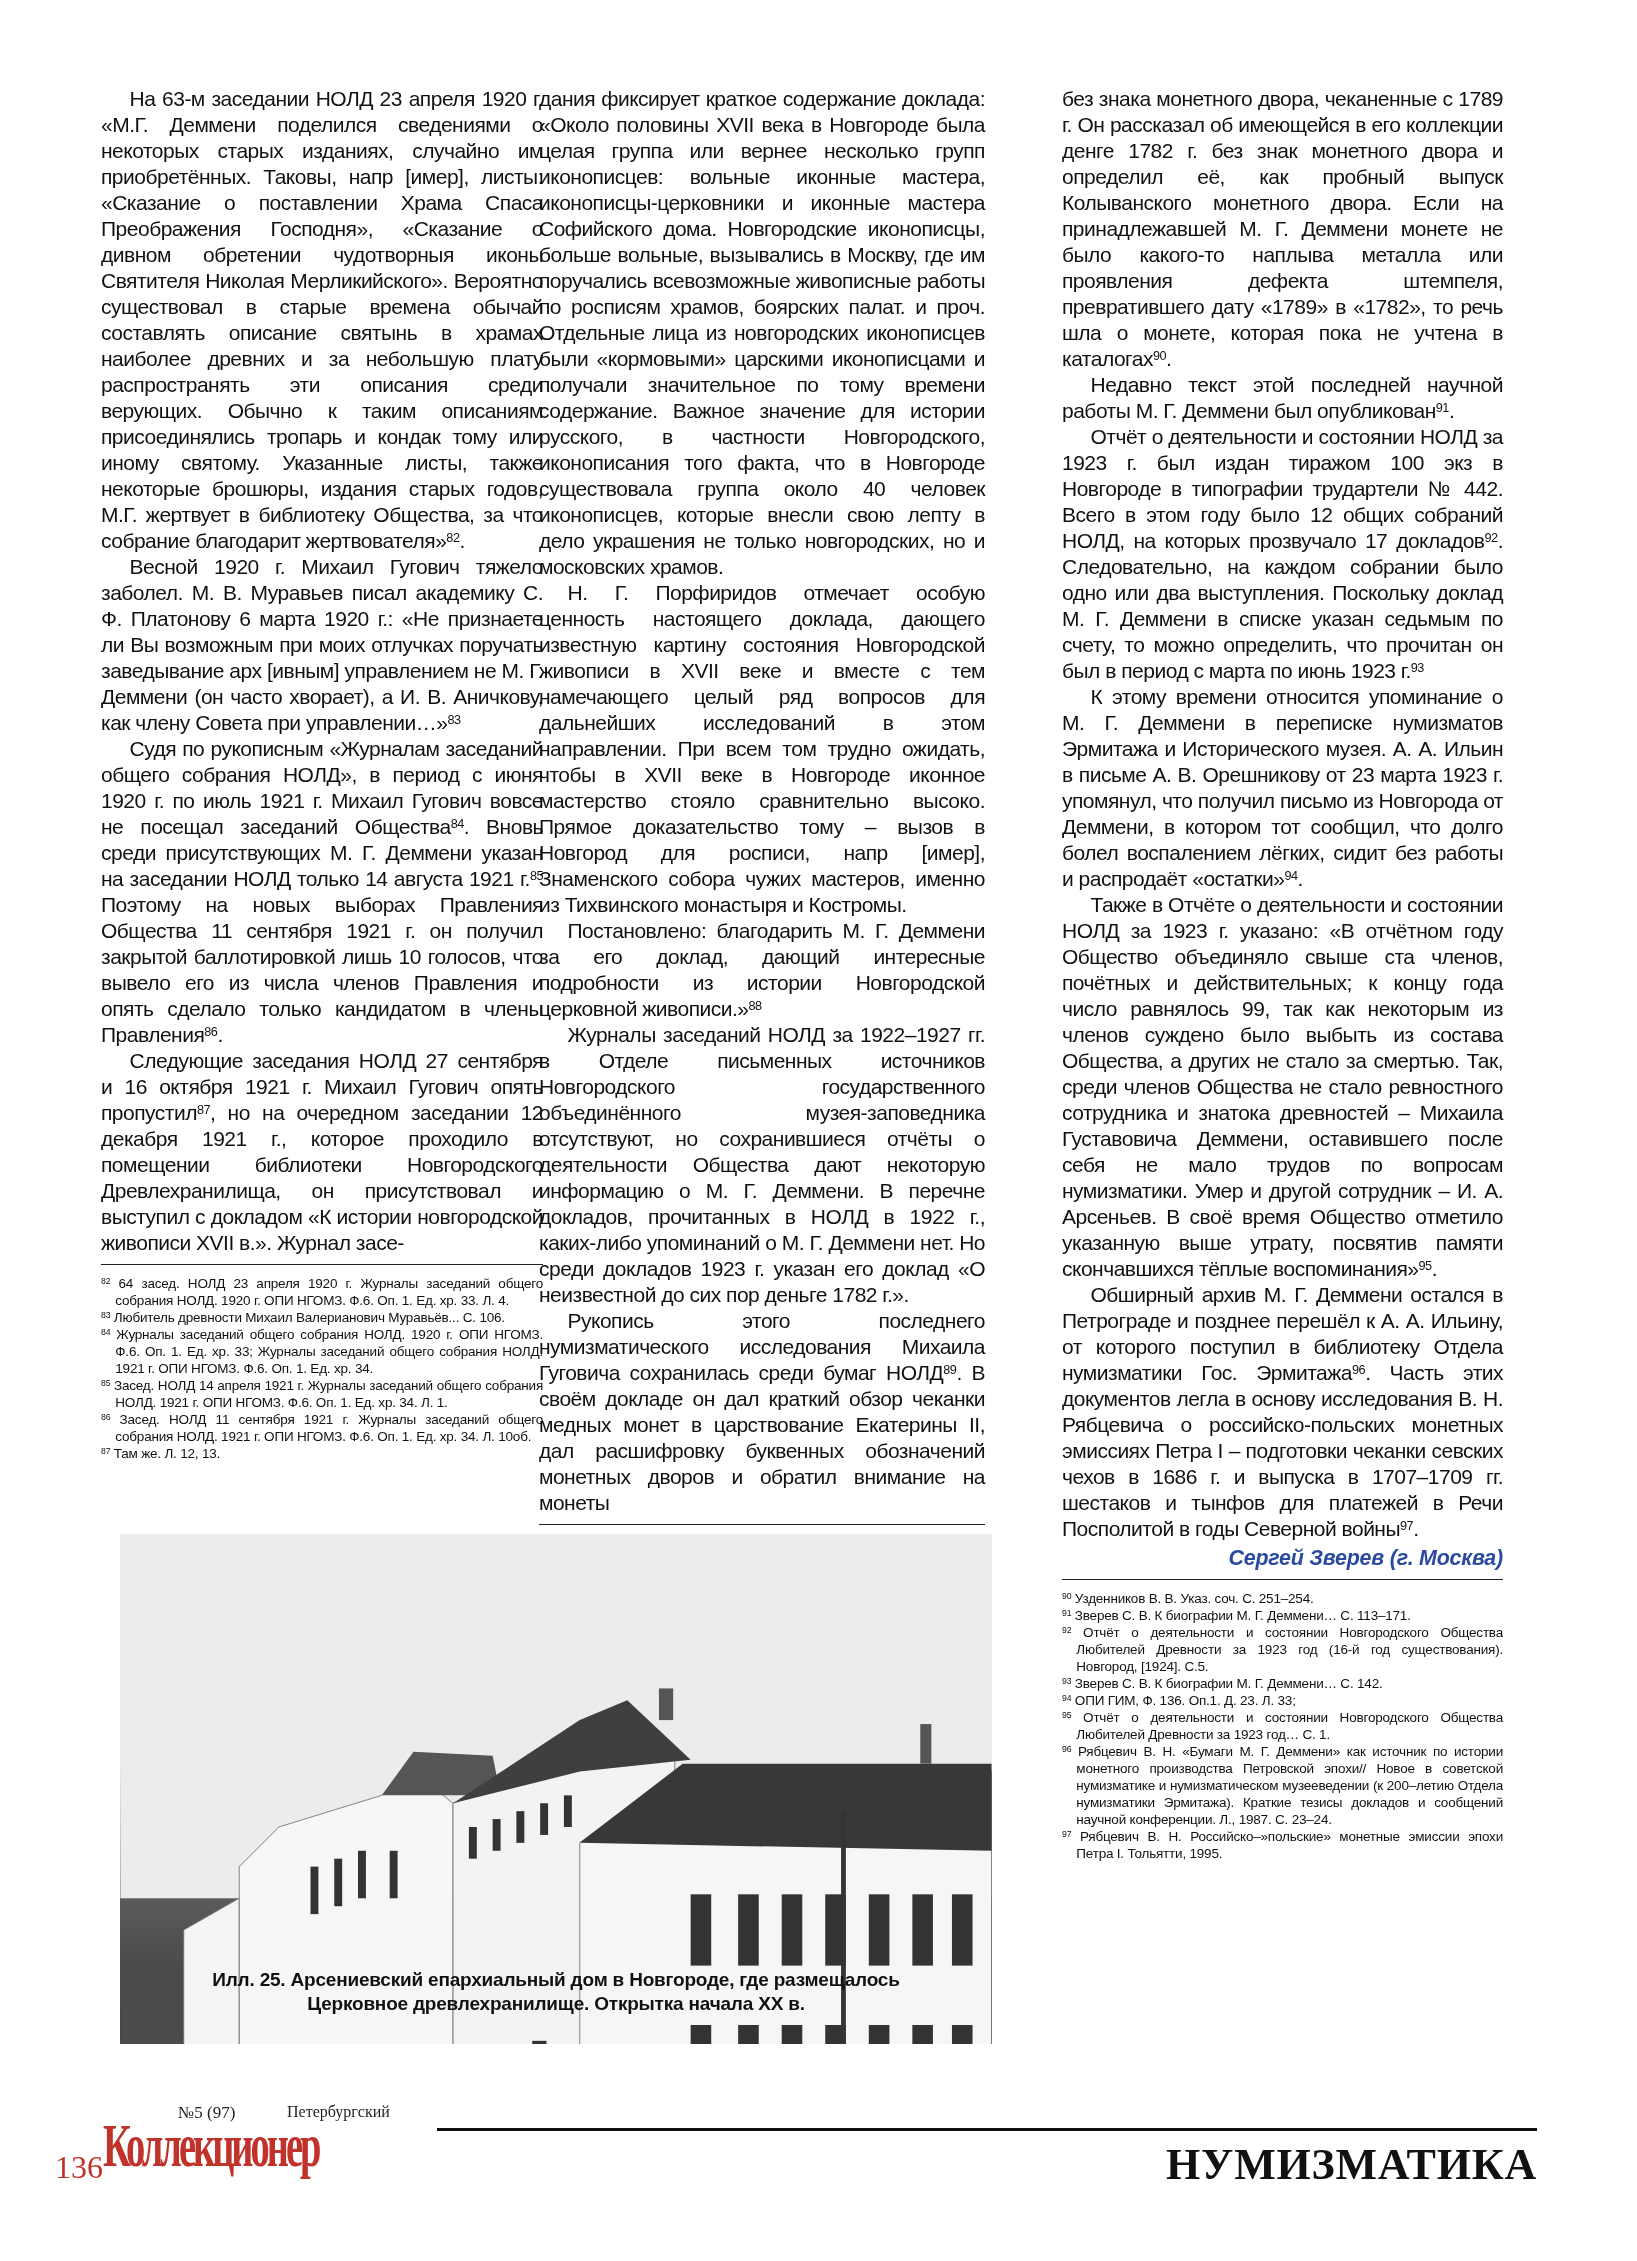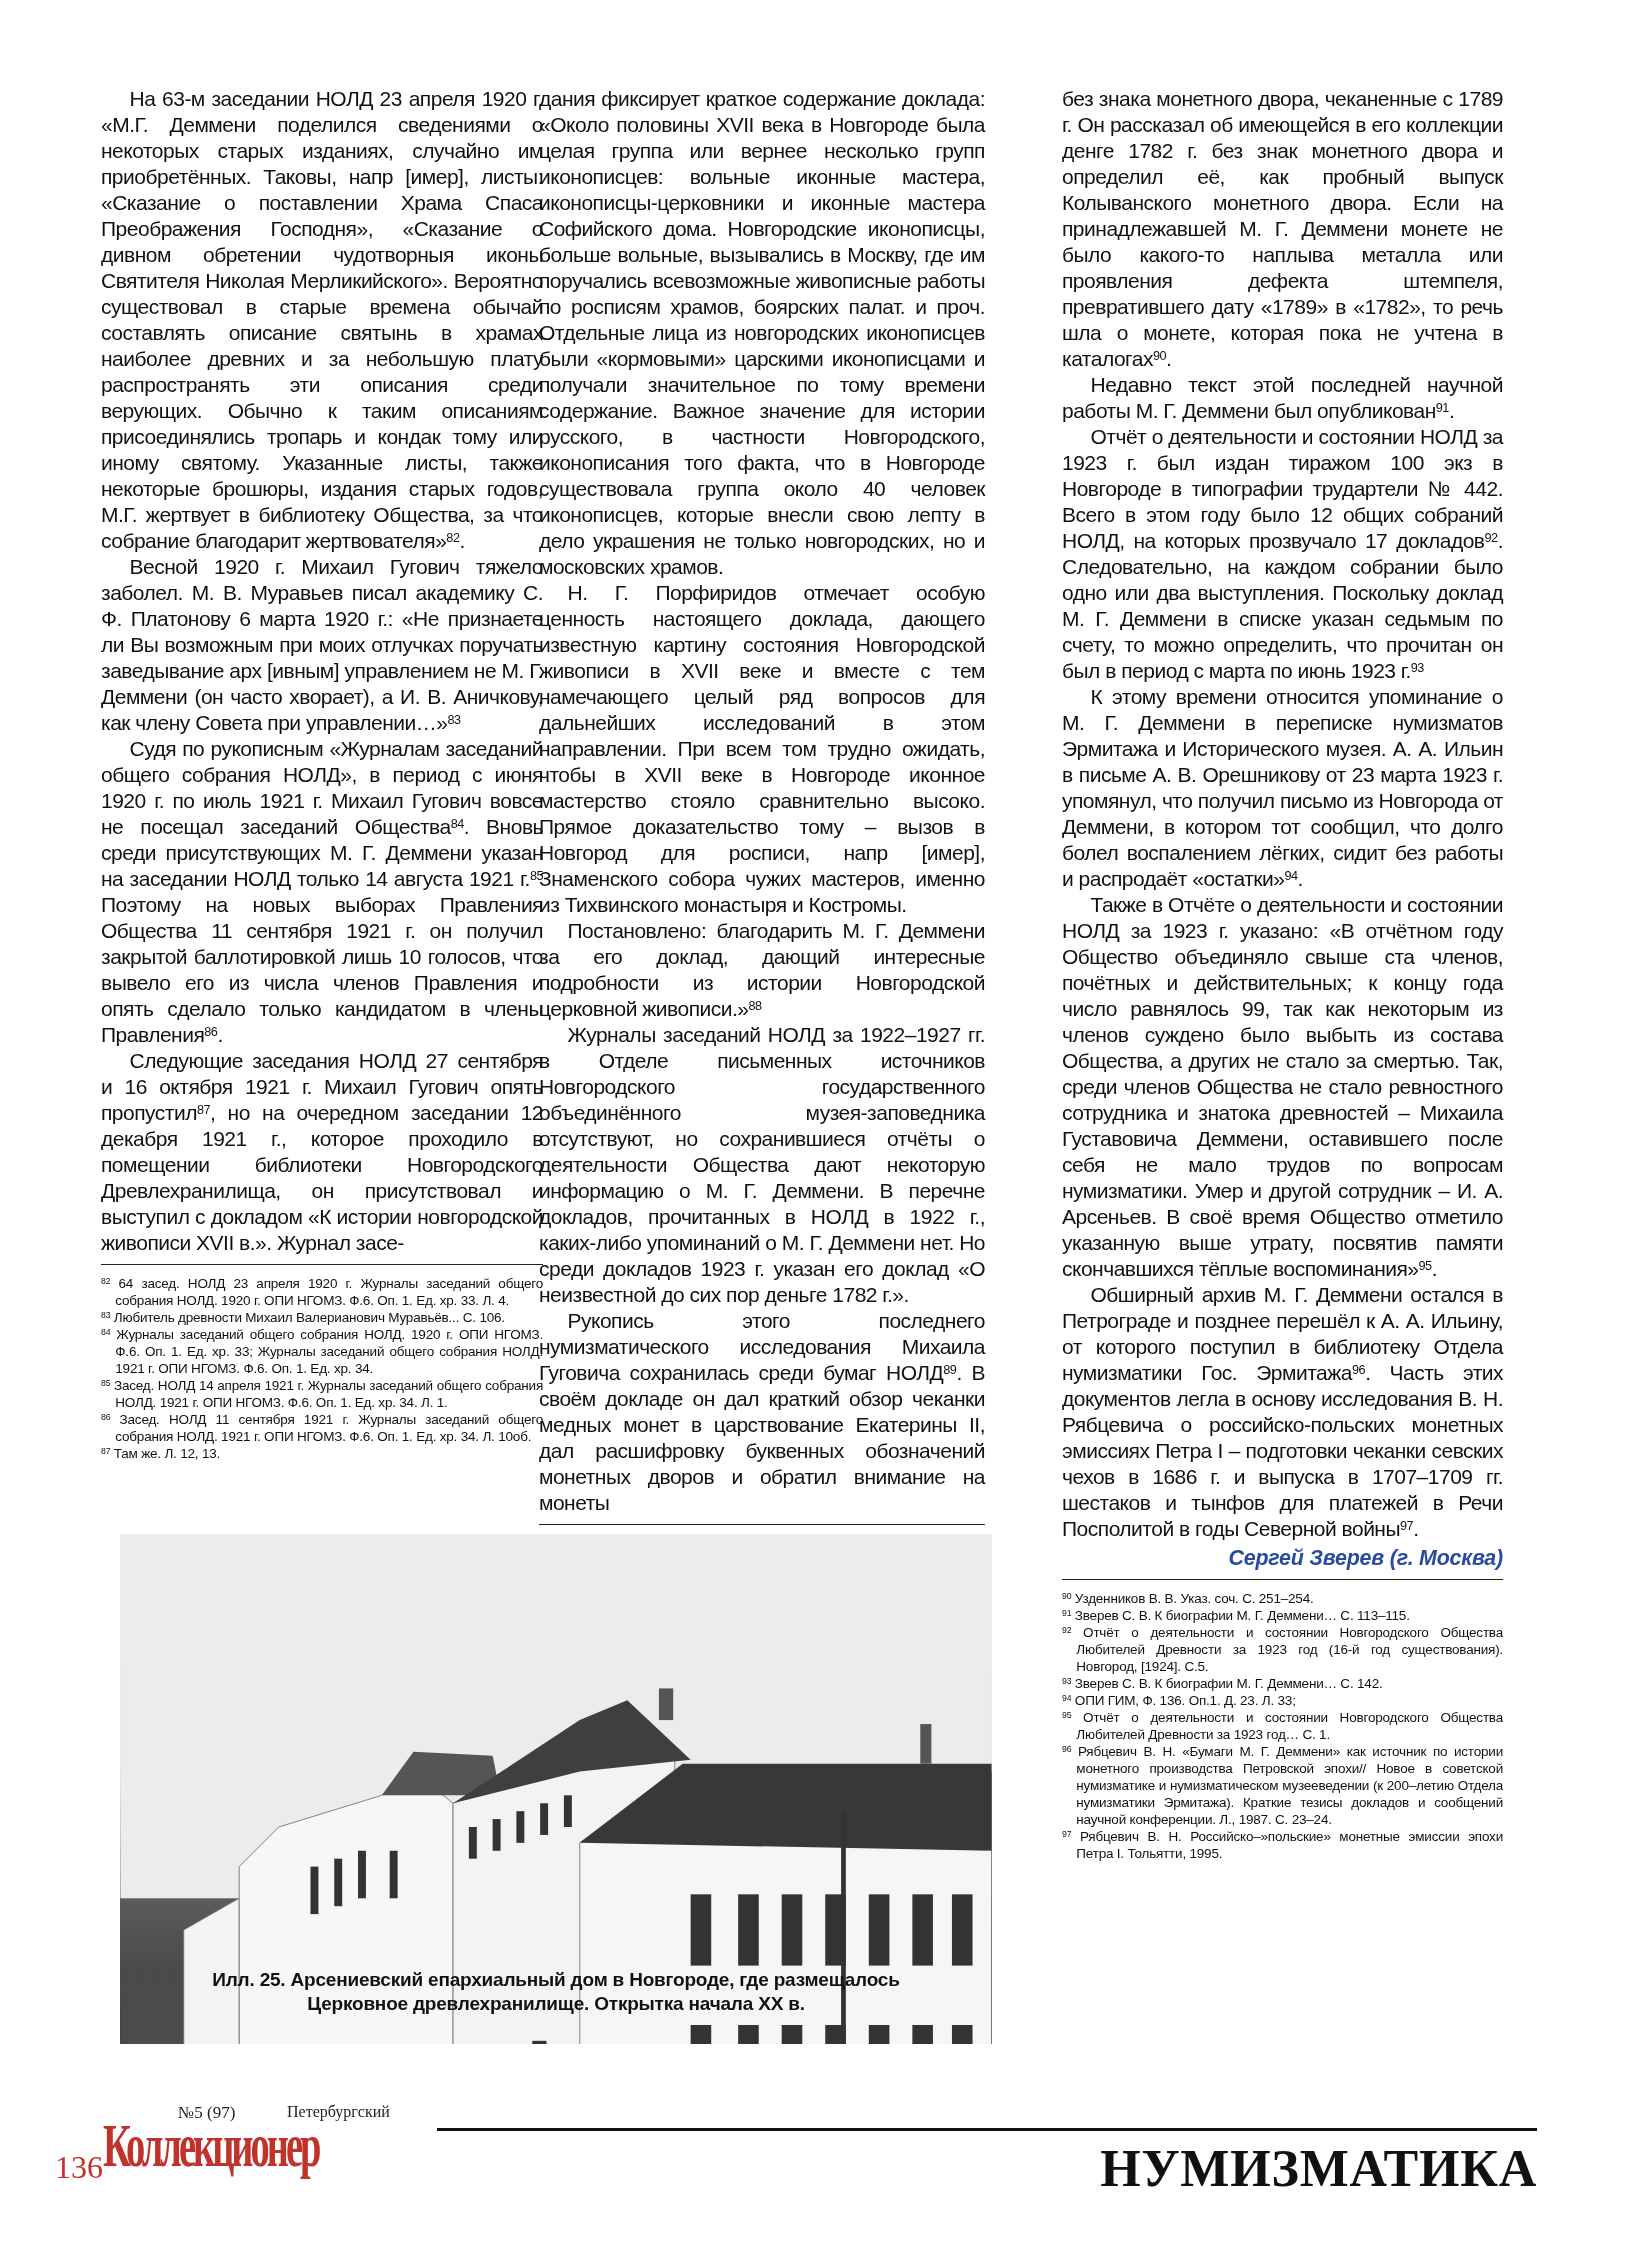--- a/index.html
+++ b/index.html
@@ -29,21 +29,21 @@
   .pagenum { position:absolute; left:55px; top:2149px; font-family:"Liberation Serif",serif;
              font-size:32px; color:#c0322a; }
   .mag-issue { position:absolute; left:178px; top:2103px; font-family:"Liberation Serif",serif;
                font-size:17px; color:#222; }
   .mag-city { position:absolute; left:287px; top:2103px; font-family:"Liberation Serif",serif;
               font-size:16px; color:#222; }
   .mag-title { position:absolute; left:103px; top:2114px; font-family:"Liberation Serif",serif;
                font-weight:bold; font-size:62px; color:#c0322a; letter-spacing:-4.8px;
                transform:scaleX(0.62); transform-origin:0 0; line-height:1; }
   .section { position:absolute; right:101px; top:2139px; font-family:"Liberation Serif",serif;
-             font-weight:bold; font-size:52px; letter-spacing:0.8px; color:#111; }
+             font-weight:bold; font-size:44px; letter-spacing:0.8px; color:#111; }
 </style>
 </head>
 <body>
 
 <div class="col col-left">
   <p><span>На 63-м заседании НОЛД 23 апреля 1920 г. «М.Г. Деммени поделился сведениями о некоторых старых изданиях, случайно им приобретённых. Таковы, напр [имер], листы: «Сказание о поставлении Храма Спаса Преображения Господня», «Сказание о дивном обретении чудотворныя иконы Святителя Николая Мерликийского». Вероятно существовал в старые времена обычай составлять описание святынь в храмах наиболее древних и за небольшую плату распространять эти описания среди верующих. Обычно к таким описаниям присоединялись тропарь и кондак тому или иному святому. Указанные листы, также некоторые брошюры, издания старых годов, М.Г. жертвует в библиотеку Общества, за что собрание благодарит жертвователя»</span><sup>82</sup>.</p>
   <p><span>Весной 1920 г. Михаил Гугович тяжело заболел. М. В. Муравьев писал академику С. Ф. Платонову 6 марта 1920 г.: «Не признаете ли Вы возможным при моих отлучках поручать заведывание арх [ивным] управлением не М. Г. Деммени (он часто хворает), а И. В. Аничкову, как члену Совета при управлении…»</span><sup>83</sup></p>
   <p><span>Судя по рукописным «Журналам заседаний общего собрания НОЛД», в период с июня 1920 г. по июль 1921 г. Михаил Гугович вовсе не посещал заседаний Общества</span><sup>84</sup><span>. Вновь среди присутствующих М. Г. Деммени указан на заседании НОЛД только 14 августа 1921 г.</span><sup>85</sup><span> Поэтому на новых выборах Правления Общества 11 сентября 1921 г. он получил закрытой баллотировкой лишь 10 голосов, что вывело его из числа членов Правления и опять сделало только кандидатом в члены Правления</span><sup>86</sup>.</p>
   <p><span>Следующие заседания НОЛД 27 сентября и 16 октября 1921 г. Михаил Гугович опять пропустил</span><sup>87</sup><span>, но на очередном заседании 12 декабря 1921 г., которое проходило в помещении библиотеки Новгородского Древлехранилища, он присутствовал и выступил с докладом «К истории новгородской живописи XVII в.». Журнал засе-</span></p>
   <div class="fn-rule"></div>
@@ -74,21 +74,21 @@
   <p class="noindent"><span>без знака монетного двора, чеканенные с 1789 г. Он рассказал об имеющейся в его коллекции денге 1782 г. без знак монетного двора и определил её, как пробный выпуск Колыванского монетного двора. Если на принадлежавшей М. Г. Деммени монете не было какого-то наплыва металла или проявления дефекта штемпеля, превратившего дату «1789» в «1782», то речь шла о монете, которая пока не учтена в каталогах</span><sup>90</sup>.</p>
   <p><span>Недавно текст этой последней научной работы М. Г. Деммени был опубликован</span><sup>91</sup>.</p>
   <p><span>Отчёт о деятельности и состоянии НОЛД за 1923 г. был издан тиражом 100 экз в Новгороде в типографии трудартели № 442. Всего в этом году было 12 общих собраний НОЛД, на которых прозвучало 17 докладов</span><sup>92</sup><span>. Следовательно, на каждом собрании было одно или два выступления. Поскольку доклад М. Г. Деммени в списке указан седьмым по счету, то можно определить, что прочитан он был в период с марта по июнь 1923 г.</span><sup>93</sup></p>
   <p><span>К этому времени относится упоминание о М. Г. Деммени в переписке нумизматов Эрмитажа и Исторического музея. А. А. Ильин в письме А. В. Орешникову от 23 марта 1923 г. упомянул, что получил письмо из Новгорода от Деммени, в котором тот сообщил, что долго болел воспалением лёгких, сидит без работы и распродаёт «остатки»</span><sup>94</sup>.</p>
   <p><span>Также в Отчёте о деятельности и состоянии НОЛД за 1923 г. указано: «В отчётном году Общество объединяло свыше ста членов, почётных и действительных; к концу года число равнялось 99, так как некоторым из членов суждено было выбыть из состава Общества, а других не стало за смертью. Так, среди членов Общества не стало ревностного сотрудника и знатока древностей – Михаила Густавовича Деммени, оставившего после себя не мало трудов по вопросам нумизматики. Умер и другой сотрудник – И. А. Арсеньев. В своё время Общество отметило указанную выше утрату, посвятив памяти скончавшихся тёплые воспоминания»</span><sup>95</sup>.</p>
   <p><span>Обширный архив М. Г. Деммени остался в Петрограде и позднее перешёл к А. А. Ильину, от которого поступил в библиотеку Отдела нумизматики Гос. Эрмитажа</span><sup>96</sup><span>. Часть этих документов легла в основу исследования В. Н. Рябцевича о российско-польских монетных эмиссиях Петра I – подготовки чеканки севских чехов в 1686 г. и выпуска в 1707–1709 гг. шестаков и тынфов для платежей в Речи Посполитой в годы Северной войны</span><sup>97</sup>.</p>
   <div class="author">Сергей Зверев (г. Москва)</div>
   <div class="fn-rule"></div>
   <div class="fn">
     <div><sup>90</sup> <span>Узденников В. В. Указ. соч. С. 251–254.</span></div>
-    <div><sup>91</sup> <span>Зверев С. В. К биографии М. Г. Деммени… С. 113–115.</span></div>
+    <div><sup>91</sup> <span>Зверев С. В. К биографии М. Г. Деммени… С. 113–171.</span></div>
     <div><sup>92</sup> <span>Отчёт о деятельности и состоянии Новгородского Общества Любителей Древности за 1923 год (16-й год существования). Новгород, [1924]. С.5.</span></div>
     <div><sup>93</sup> <span>Зверев С. В. К биографии М. Г. Деммени… С. 142.</span></div>
     <div><sup>94</sup> <span>ОПИ ГИМ, Ф. 136. Оп.1. Д. 23. Л. 33;</span></div>
     <div><sup>95</sup> <span>Отчёт о деятельности и состоянии Новгородского Общества Любителей Древности за 1923 год… С. 1.</span></div>
     <div><sup>96</sup> <span>Рябцевич В. Н. «Бумаги М. Г. Деммени» как источник по истории монетного производства Петровской эпохи// Новое в советской нумизматике и нумизматическом музееведении (к 200–летию Отдела нумизматики Эрмитажа). Краткие тезисы докладов и сообщений научной конференции. Л., 1987. С. 23–24.</span></div>
     <div><sup>97</sup> <span>Рябцевич В. Н. Российско–»польские» монетные эмиссии эпохи Петра I. Тольятти, 1995.</span></div>
   </div>
 </div>
 
 <div class="photo">

